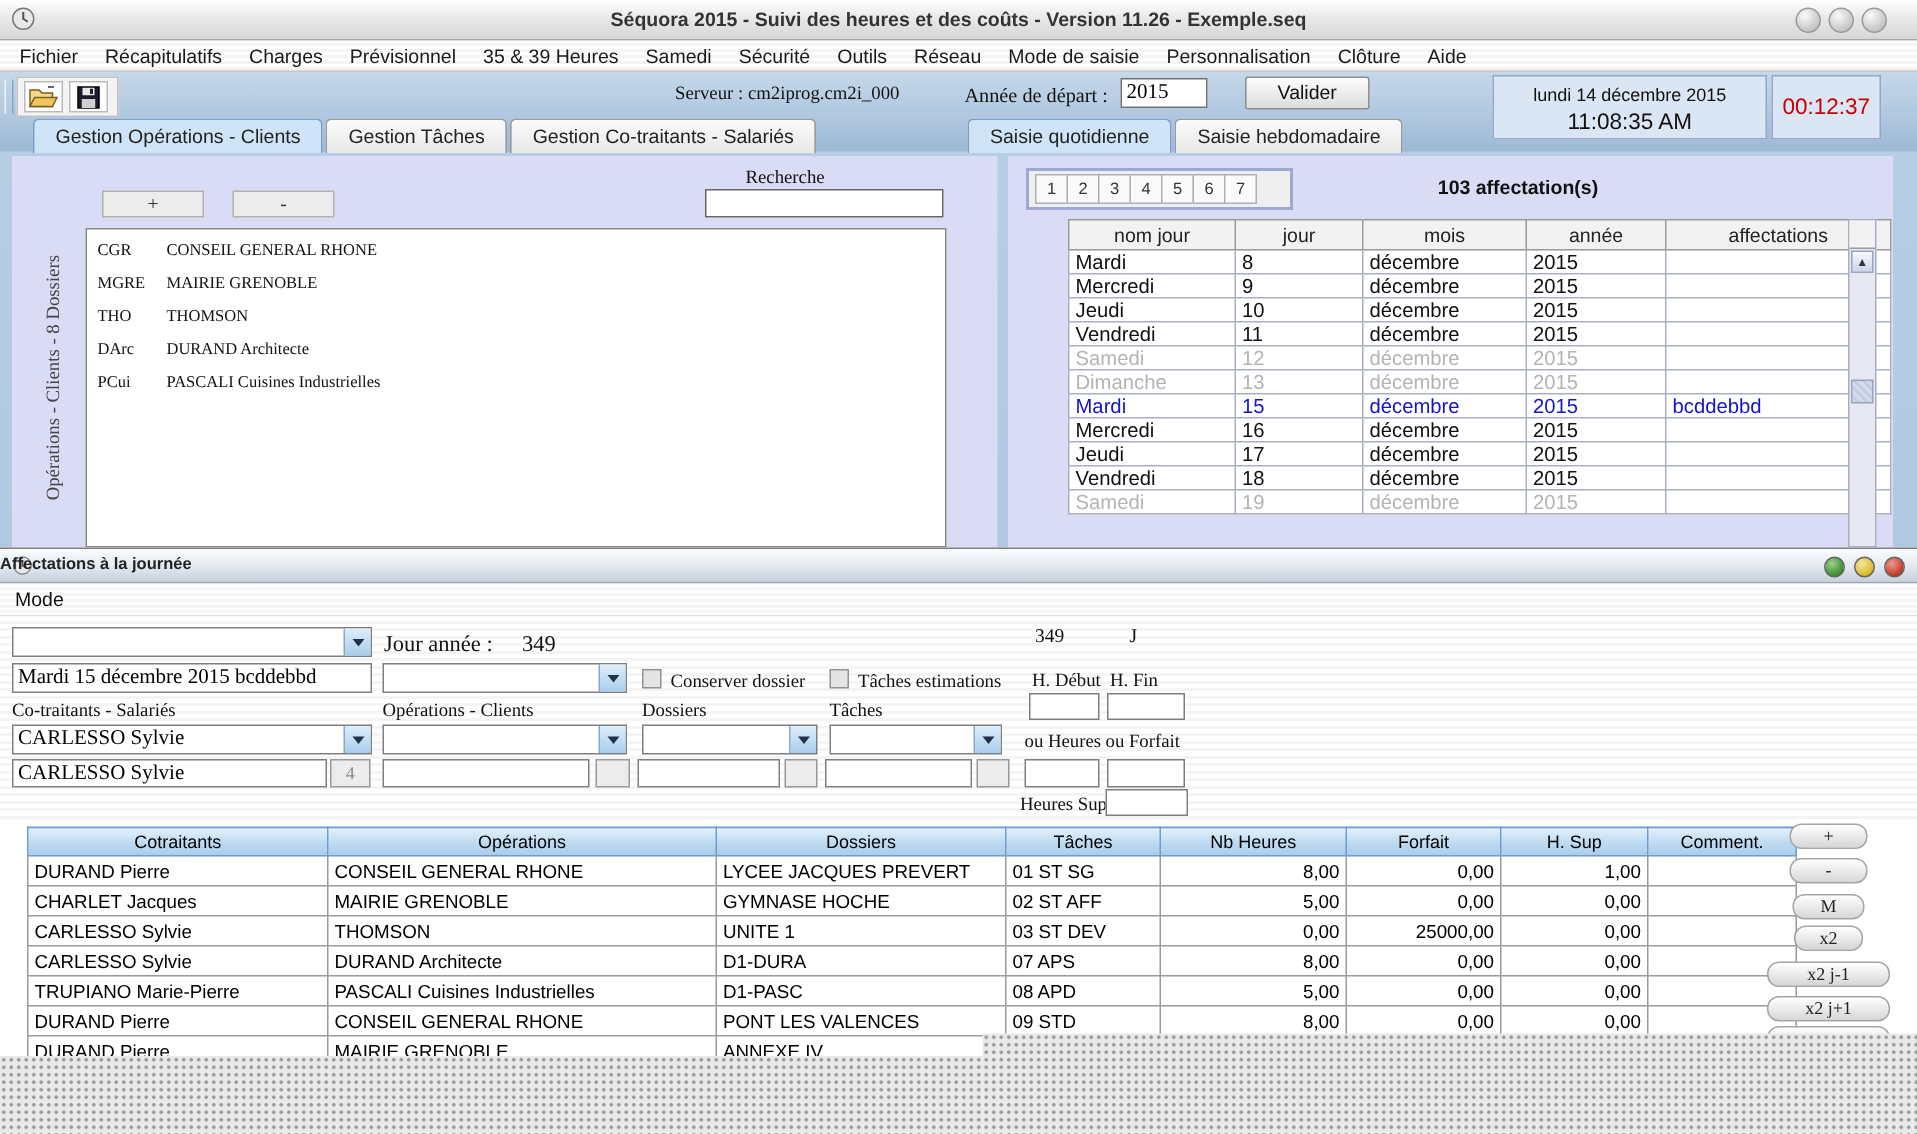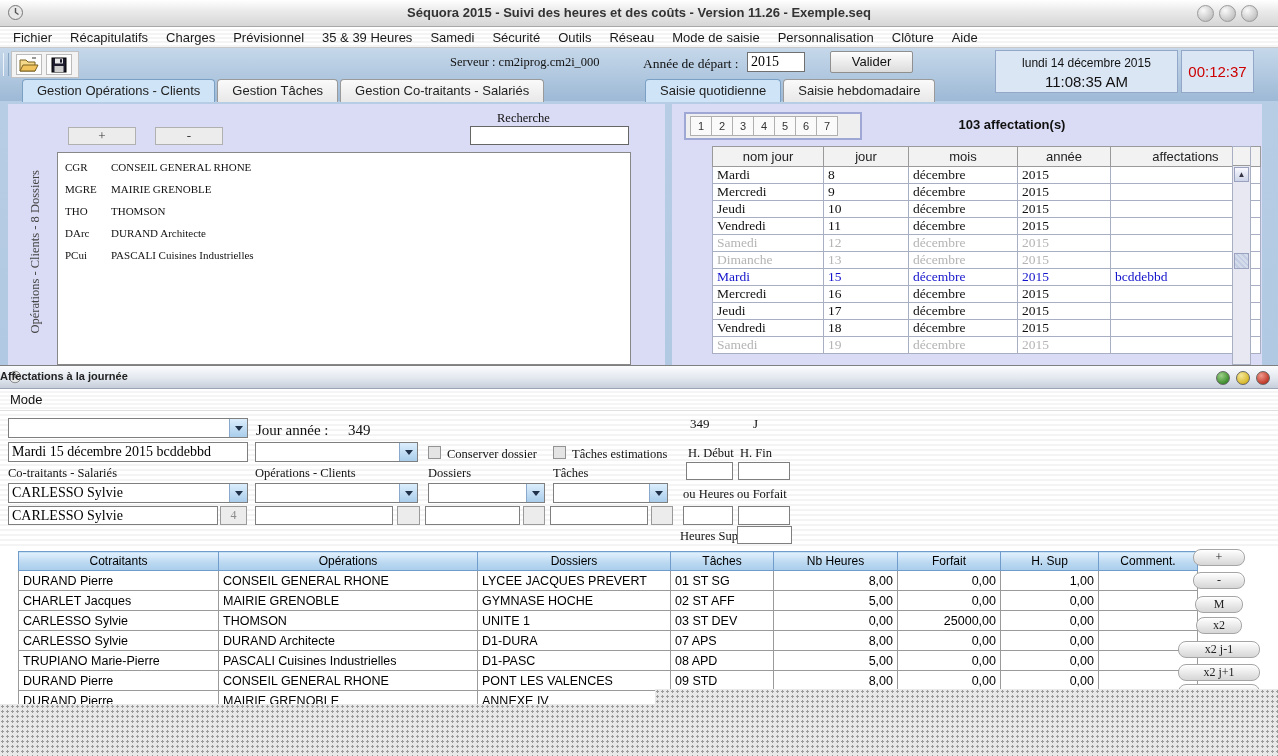--- a/index.html
+++ b/index.html
@@ -79,21 +79,21 @@
     font-size:11px; text-align:center; line-height:18px; color:#333; cursor:pointer; }
   .count-label { left:160px; top:13px; width:360px; text-align:center; font-size:13px; font-weight:bold; color:#111; }
 
   .days-wrap { left:12px; top:42px; width:568px; height:219px; overflow:hidden;margin-left:28px; }
   table.days { border-collapse:collapse; table-layout:fixed; width:548px; background:#fff; }
   table.days th { height:20px; background:#f2f2f2; font-weight:normal; font-size:13px; color:#222;
     border:1px solid #9a9a9a; }
   table.days th:nth-of-type(1){width:111px;} table.days th:nth-of-type(2){width:85px;}
   table.days th:nth-of-type(3){width:109px;} table.days th:nth-of-type(4){width:93px;}
   table.days th:nth-of-type(5){width:150px;}
-  table.days td { height:15px; font-family:Liberation Serif, serif; font-size:13.5px; color:#111;
+  table.days td { height:15px; font-family:Liberation Sans, sans-serif; font-size:13.5px; color:#111;
     border:1px solid #a9afc2; padding:0 0 0 4px; white-space:nowrap; overflow:hidden; }
   tr.weekend td { color:#b4b4b4; }
   tr.selected td { color:#1414cc; }
   .days-sb { left:560px; top:42px; width:19px; height:219px; background:#e8e8f2; border:1px solid #a9afc2; }
   .sb-head { left:0; top:0; width:17px; height:19px; background:#f2f2f2; border-bottom:1px solid #9a9a9a; }
   .sb-up { left:1px; top:20px; width:15px; height:15px; background:linear-gradient(180deg,#f8f8ff,#ccd4e8);
     border:1px solid #9aa2c0; font-size:8px; text-align:center; line-height:14px; color:#334; cursor:pointer; }
   .sb-thumb { left:1px; top:106px; width:15px; height:16px;
     background:repeating-linear-gradient(45deg,#d4dcec 0 2px,#c2cce2 2px 4px); border:1px solid #9aa2c0; cursor:grab; }
 

